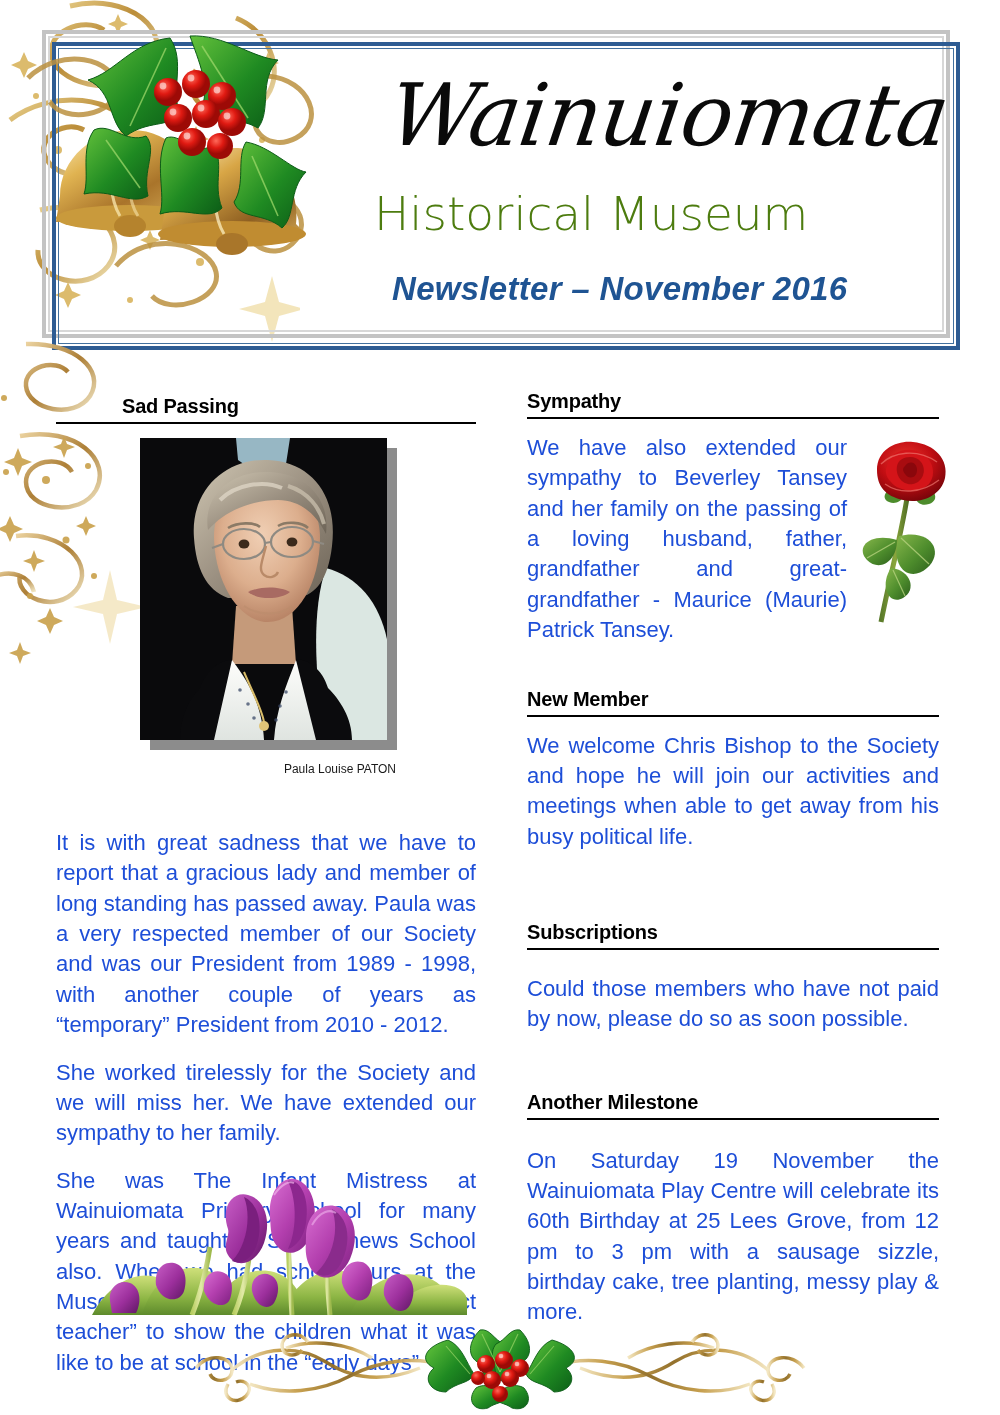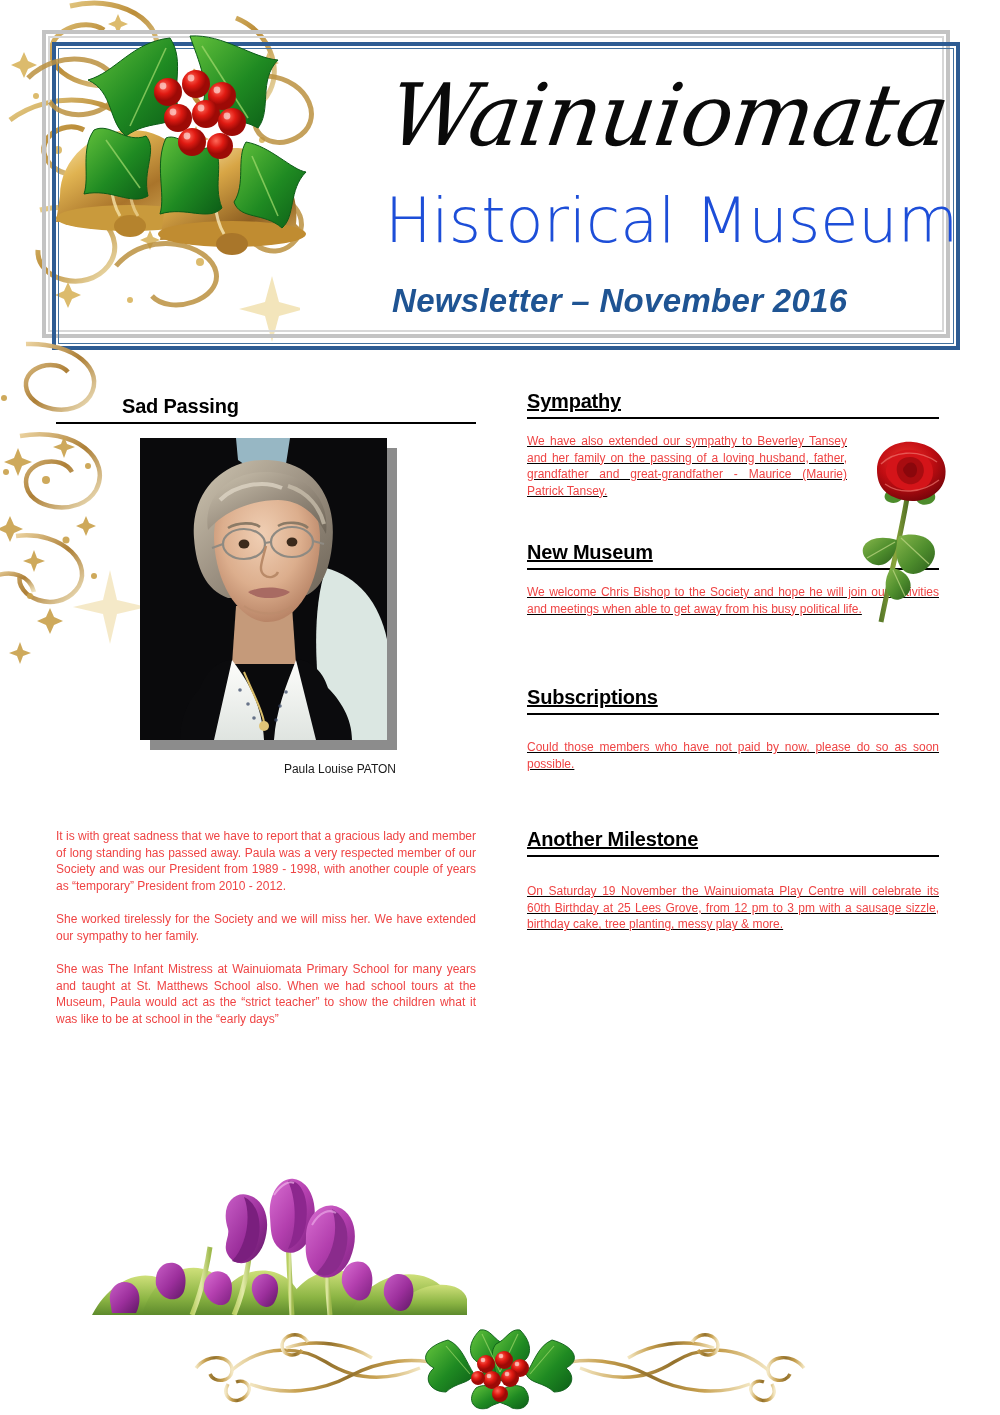--- a/index.html
+++ b/index.html
@@ -71,32 +71,32 @@
     font-weight: 400;
     font-size: 86px;
     letter-spacing: -1px;
     color: #0a0a0a;
     white-space: nowrap;
     transform: skewX(-8deg);
     line-height: 1;
   }
   .museum-line {
     position: absolute;
-    left: 15px;
+    left: 4px;
     top: 128px;
     font-family: "DejaVu Sans", sans-serif;
     font-weight: 300;
-    font-size: 62px;
-    color: #1d4ed8;
+    font-size: 47px;
+    color: #4d7c0f;
     white-space: nowrap;
     line-height: 1;
   }
   .newsletter-line {
     position: absolute;
-    left: 392px; top: 282px;
+    left: 392px; top: 270px;
     font-family: "Liberation Sans", sans-serif;
     font-style: italic;
     font-weight: bold;
     font-size: 33px;
     color: #1f5493;
     white-space: nowrap;
     letter-spacing: 0.3px;
   }
 
   
@@ -123,21 +123,20 @@
   
   .col-left {
     position: absolute;
     left: 56px; top: 395px;
     width: 420px;
   }
   .col-right {
     position: absolute;
     left: 527px; top: 390px;
     width: 412px;
-    text-decoration: underline;
   }
 
   .section-head {
     font-family: "Liberation Sans", sans-serif;
     font-weight: bold;
     font-size: 20px;
     color: #000000;
     line-height: 1.15;
     margin: 0 0 4px 0;
     letter-spacing: -0.2px;
@@ -145,23 +144,23 @@
   .head-rule {
     border: 0;
     border-top: 2.2px solid #000;
     margin: 0 0 14px 0;
     width: 100%;
   }
   .head-indent { padding-left: 66px; }
 
   .body-text {
     font-family: "Liberation Sans", sans-serif;
-    font-size: 12px;
+    font-size: 22px;
     line-height: 1.38;
-    color: #ef4444;
+    color: #1d4ed8;
     text-align: justify;
     margin: 0 0 17px 0;
   }
   .body-text:last-child { margin-bottom: 8px; }
 
   
   .photo-block {
     position: relative;
     width: 260px;
     margin: 8px 0 0 84px;
@@ -475,21 +474,21 @@
     <p class="body-text">She worked tirelessly for the Society and we will miss her.   We have extended our sympathy to her family.</p>
     <p class="body-text">She was The Infant Mistress at Wainuiomata Primary School for many years and taught at St. Matthews School also.    When we had school tours at the Museum, Paula would act as the “strict teacher” to show the children what it was like to be at school in the “early days”</p>
   </div>
 
   <div class="col-right">
 
     <h2 class="section-head">Sympathy</h2>
     <hr class="head-rule">
     <p class="body-text" style="width:320px;">We have also extended our sympathy to Beverley Tansey and her family on the passing of a loving husband, father, grandfather and great-grandfather - Maurice (Maurie) Patrick Tansey.</p>
 
-    <h2 class="section-head sec-gap-a">New Museum</h2>
+    <h2 class="section-head sec-gap-a">New Member</h2>
     <hr class="head-rule">
     <p class="body-text">We welcome Chris Bishop to the Society and hope he will join our activities and meetings when able to get away from his busy political life.</p>
 
     <h2 class="section-head sec-gap-b">Subscriptions</h2>
     <hr class="head-rule" style="margin-bottom:24px;">
     <p class="body-text">Could those members who have not paid by now, please do so as soon possible.</p>
 
     <h2 class="section-head sec-gap-c">Another Milestone</h2>
     <hr class="head-rule" style="margin-bottom:26px;">
     <p class="body-text">On Saturday 19 November the Wainuiomata Play Centre will celebrate its 60th Birthday at 25 Lees Grove, from 12 pm to 3 pm with a sausage sizzle, birthday cake, tree planting, messy play &amp; more.</p>

